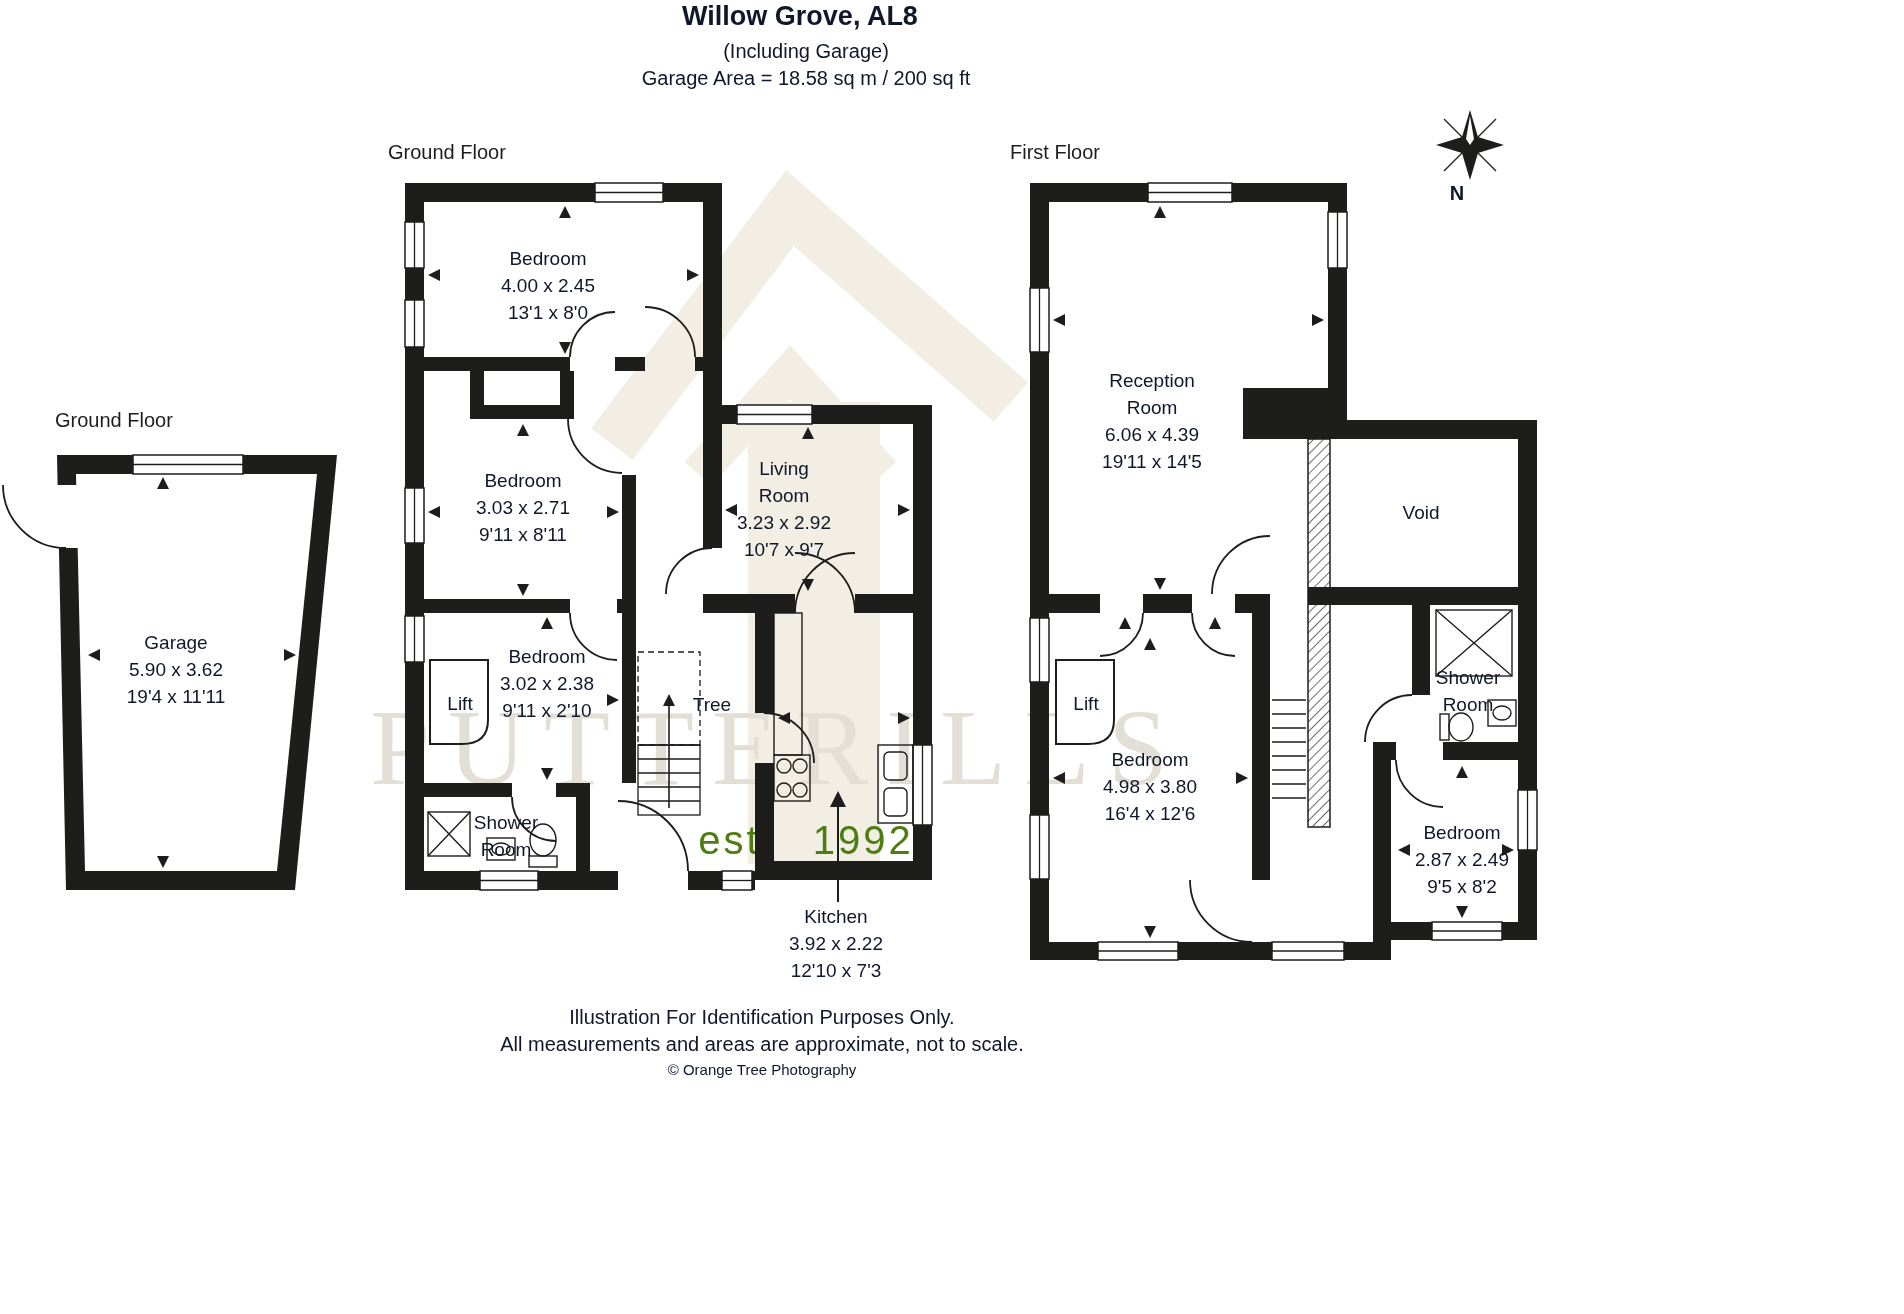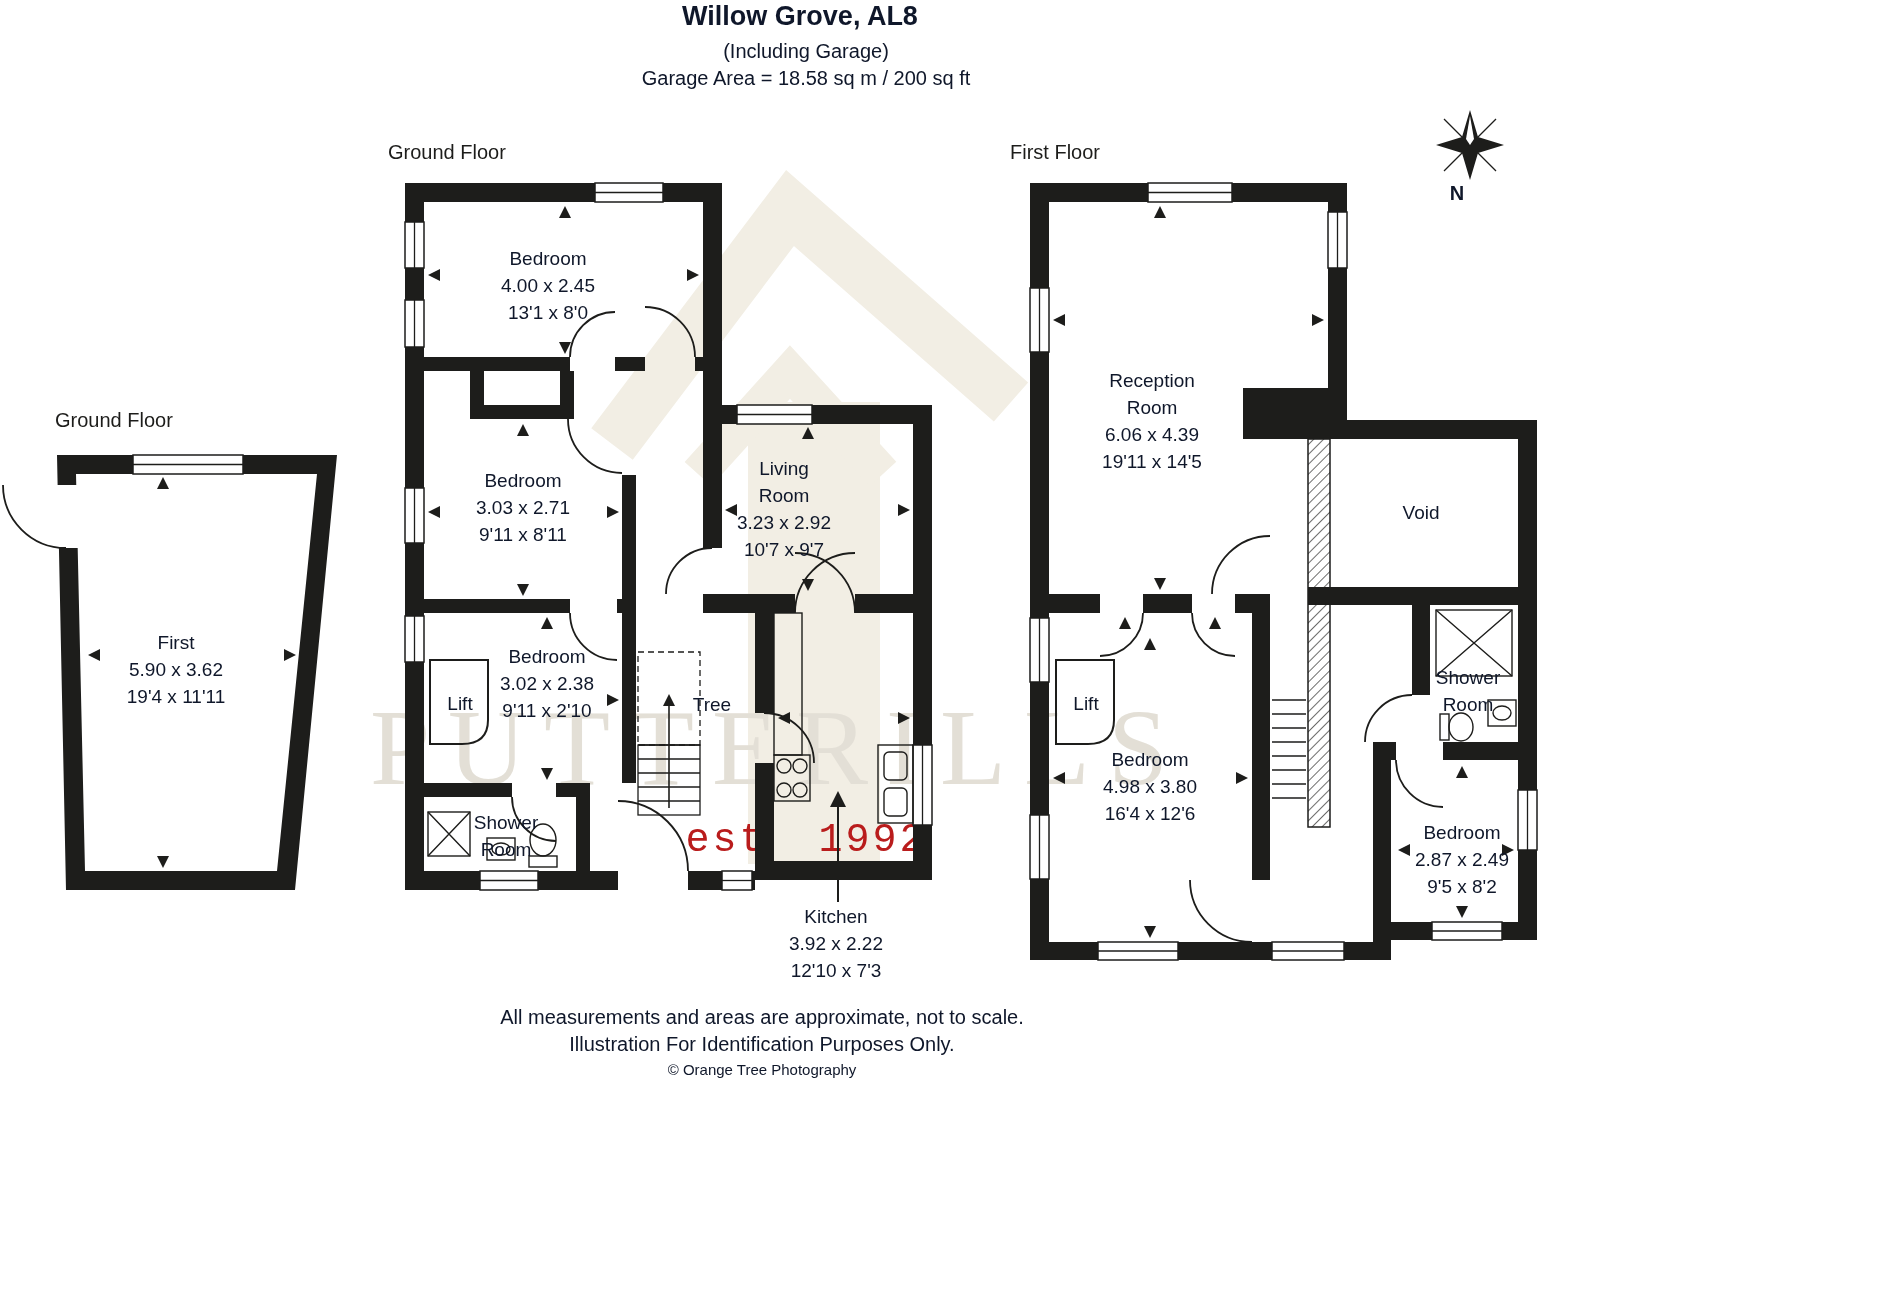--- a/index.html
+++ b/index.html
@@ -4,22 +4,22 @@
 <style>
   * { margin:0; padding:0; box-sizing:border-box; }
   html,body { width:1904px; height:1314px; }
   body { position:relative; background:#ffffff; font-family:"Liberation Sans","DejaVu Sans",sans-serif; color:#1d1d1b; overflow:hidden; }
   svg.wm-house { position:absolute; left:0; top:0; z-index:0; }
   svg.layer { position:absolute; left:0; top:0; z-index:2; }
   .wm-text { position:absolute; left:778px; top:686px; transform:translateX(-50%);
              font-family:"Liberation Serif","DejaVu Serif",serif; font-size:108px; letter-spacing:18px;
              color:#e3dfd6; white-space:nowrap; z-index:1; }
   .wm-est  { position:absolute; left:806px; top:818px; transform:translateX(-50%);
-             font-family:Liberation Mono, monospace; font-size:40px; letter-spacing:3px;
-             color:#b91c1c; display:flex; gap:52px; z-index:1; }
+             font-family:Liberation Sans, sans-serif; font-size:40px; letter-spacing:3px;
+             color:#4d7c0f; display:flex; gap:52px; z-index:1; }
   .lbl { position:absolute; transform:translateX(-50%); text-align:center; font-size:19px; line-height:27px;
          white-space:nowrap; z-index:3; color:#0f172a; }
   .lbl-left { position:absolute; font-size:20px; z-index:3; color:#1d1d1b; }
   .title { font-size:27px; font-weight:700; }
   .sub { font-size:20px; }
   .small { font-size:15px; line-height:24px; }
   .n-label { font-size:20px; font-weight:600; }
 </style>
 </head>
 <body>
@@ -280,21 +280,21 @@
   <div>(Including Garage)</div>
   <div>Garage Area = 18.58 sq m / 200 sq ft</div>
 </div>
 
 <div class="lbl-left" style="left:55px; top:409px;">Ground Floor</div>
 <div class="lbl-left" style="left:388px; top:141px;">Ground Floor</div>
 <div class="lbl-left" style="left:1010px; top:141px;">First Floor</div>
 <div class="lbl n-label" style="left:1457px; top:180px;">N</div>
 
 <div class="lbl" style="left:176px; top:629px;">
-  <div>First</div>
+  <div>Garage</div>
   <div>5.90 x 3.62</div>
   <div>19'4 x 11'11</div>
 </div>
 
 <div class="lbl" style="left:548px; top:245px;">
   <div></div>
   <div>Bedroom</div>
   <div>4.00 x 2.45</div>
   <div>13'1 x 8'0</div>
 </div>
@@ -353,16 +353,16 @@
   <div>Room</div>
 </div>
 
 <div class="lbl" style="left:1462px; top:819px;">
   <div>Bedroom</div>
   <div>2.87 x 2.49</div>
   <div>9'5 x 8'2</div>
 </div>
 
 <div class="lbl sub" style="left:762px; top:1004px;">
+  <div>Illustration For Identification Purposes Only.</div>
   <div>All measurements and areas are approximate, not to scale.</div>
-  <div>Illustration For Identification Purposes Only.</div>
   <div class="small">© Orange Tree Photography</div>
 </div>
 
 </body></html>

